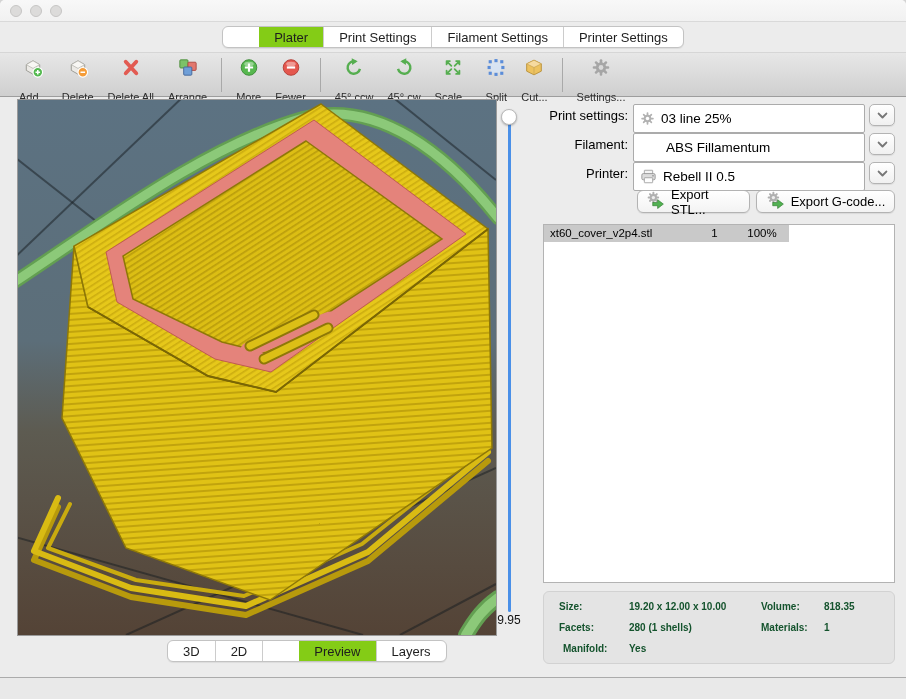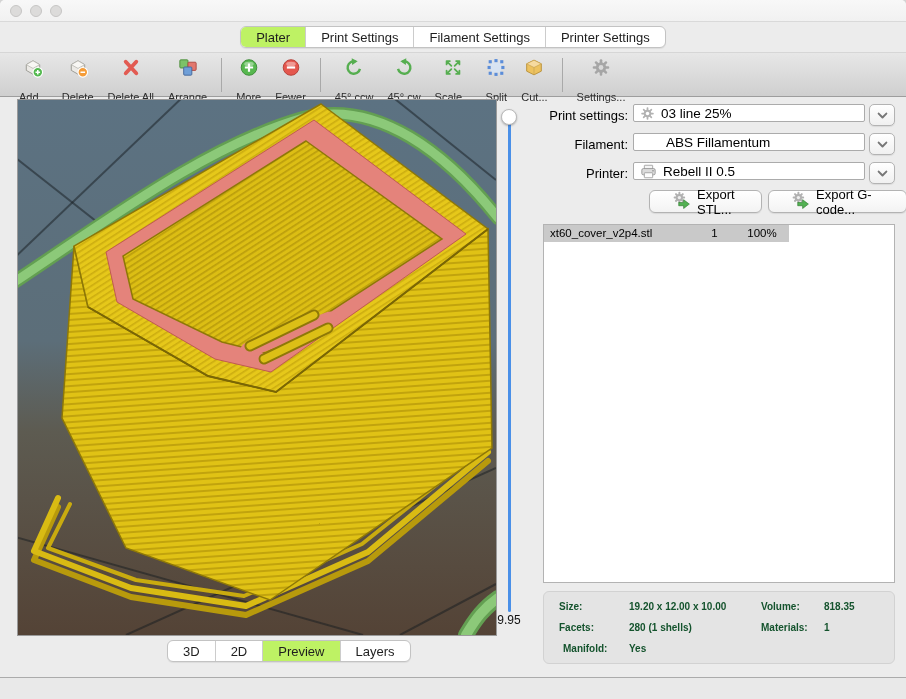--- a/index.html
+++ b/index.html
@@ -15,21 +15,21 @@
   #win-title{position:absolute;left:0;right:0;top:3px;text-align:center;
              font-size:13px;color:#9e9e9e;}
 
   
   #main-tabs-wrap{position:absolute;top:26px;left:0;width:906px;text-align:center;}
   .seg-control{display:inline-flex;border:1px solid #c3c3c3;border-radius:6px;background:#fff;
                overflow:hidden;height:22px;box-shadow:0 1px 1px rgba(0,0,0,.07);}
   .seg{padding:0 15px;font-size:13px;line-height:21px;color:#1e1e1e;
        border-right:1px solid #cccccc;white-space:nowrap;}
   .seg:last-child{border-right:none;}
-  .seg.active{background:#bef264;}
+  .seg.active{background:#84cc16;margin-left:36px;}
 
   
   #toolbar{position:absolute;left:0;top:52px;width:906px;height:45px;
            background:linear-gradient(#e7e7e7,#cfcfcf);
            border-top:1px solid #d6d6d6;border-bottom:1px solid #9d9d9d;
            display:flex;align-items:flex-start;padding:3px 0 0 12px;}
   .tb-item{display:flex;flex-direction:column;align-items:center;margin:0 7px;}
   .tb-icon{height:23px;display:flex;align-items:center;justify-content:center;}
   .tb-label{font-size:11px;color:#2d2d2d;margin-top:12px;white-space:nowrap;}
   .tb-sep{width:1px;height:34px;background:#a9a9a9;margin:2px 7px 0 7px;}
@@ -46,32 +46,32 @@
                        border-radius:50%;background:#fff;border:1px solid #b9b9b9;
                        box-shadow:0 1px 2px rgba(0,0,0,.25);}
   #layer-slider-value{position:absolute;left:490px;top:613px;width:38px;text-align:center;
                       font-size:12px;color:#111;}
 
   
   #view-tabs-wrap{position:absolute;left:167px;top:640px;}
 
   
   .r-label{position:absolute;width:90px;left:538px;text-align:right;font-size:13px;color:#000;}
-  .combo{position:absolute;left:633px;width:232px;height:18px;background:#fff;
+  .combo{position:absolute;left:633px;width:232px;height:29px;background:#fff;
          border:1px solid #ababab;border-radius:2px;display:flex;align-items:center;
          padding:0 6px;font-size:13.5px;color:#000;overflow:hidden;}
   .combo .cicon{display:flex;align-items:center;margin-right:6px;}
   .drop-btn{position:absolute;left:869px;width:26px;height:22px;border:1px solid #b3b3b3;
             border-radius:5px;background:linear-gradient(#ffffff,#f0f0f0);
             display:flex;align-items:center;justify-content:center;
             box-shadow:0 1px 1px rgba(0,0,0,.08);}
   .push-btn{position:absolute;height:23px;border:1px solid #b3b3b3;border-radius:6px;
             background:linear-gradient(#ffffff,#f3f3f3);display:flex;align-items:center;
             justify-content:center;font-size:13px;color:#000;gap:5px;
-            box-shadow:0 1px 1px rgba(0,0,0,.08);padding:0 22px;margin-left:12px;}
+            box-shadow:0 1px 1px rgba(0,0,0,.08);padding:0 8px;}
 
   
   #objects-table{position:absolute;left:543px;top:224px;width:352px;height:359px;
                  background:#fff;border:1px solid #b3b3b3;}
   #tbl-header{position:relative;height:17px;border-bottom:1px solid #e4e4e4;}
   .th{position:absolute;top:1px;font-size:12.5px;color:#1c1c1c;}
   .th-sep{position:absolute;top:2px;width:1px;height:13px;background:#cfcfcf;}
   .t-row{position:relative;height:17px;font-size:11.5px;color:#000;}
   .t-row.selected .row-bg{position:absolute;left:0;top:0;height:17px;width:245px;background:#c9c9c9;}
   .td{position:absolute;top:2px;}

